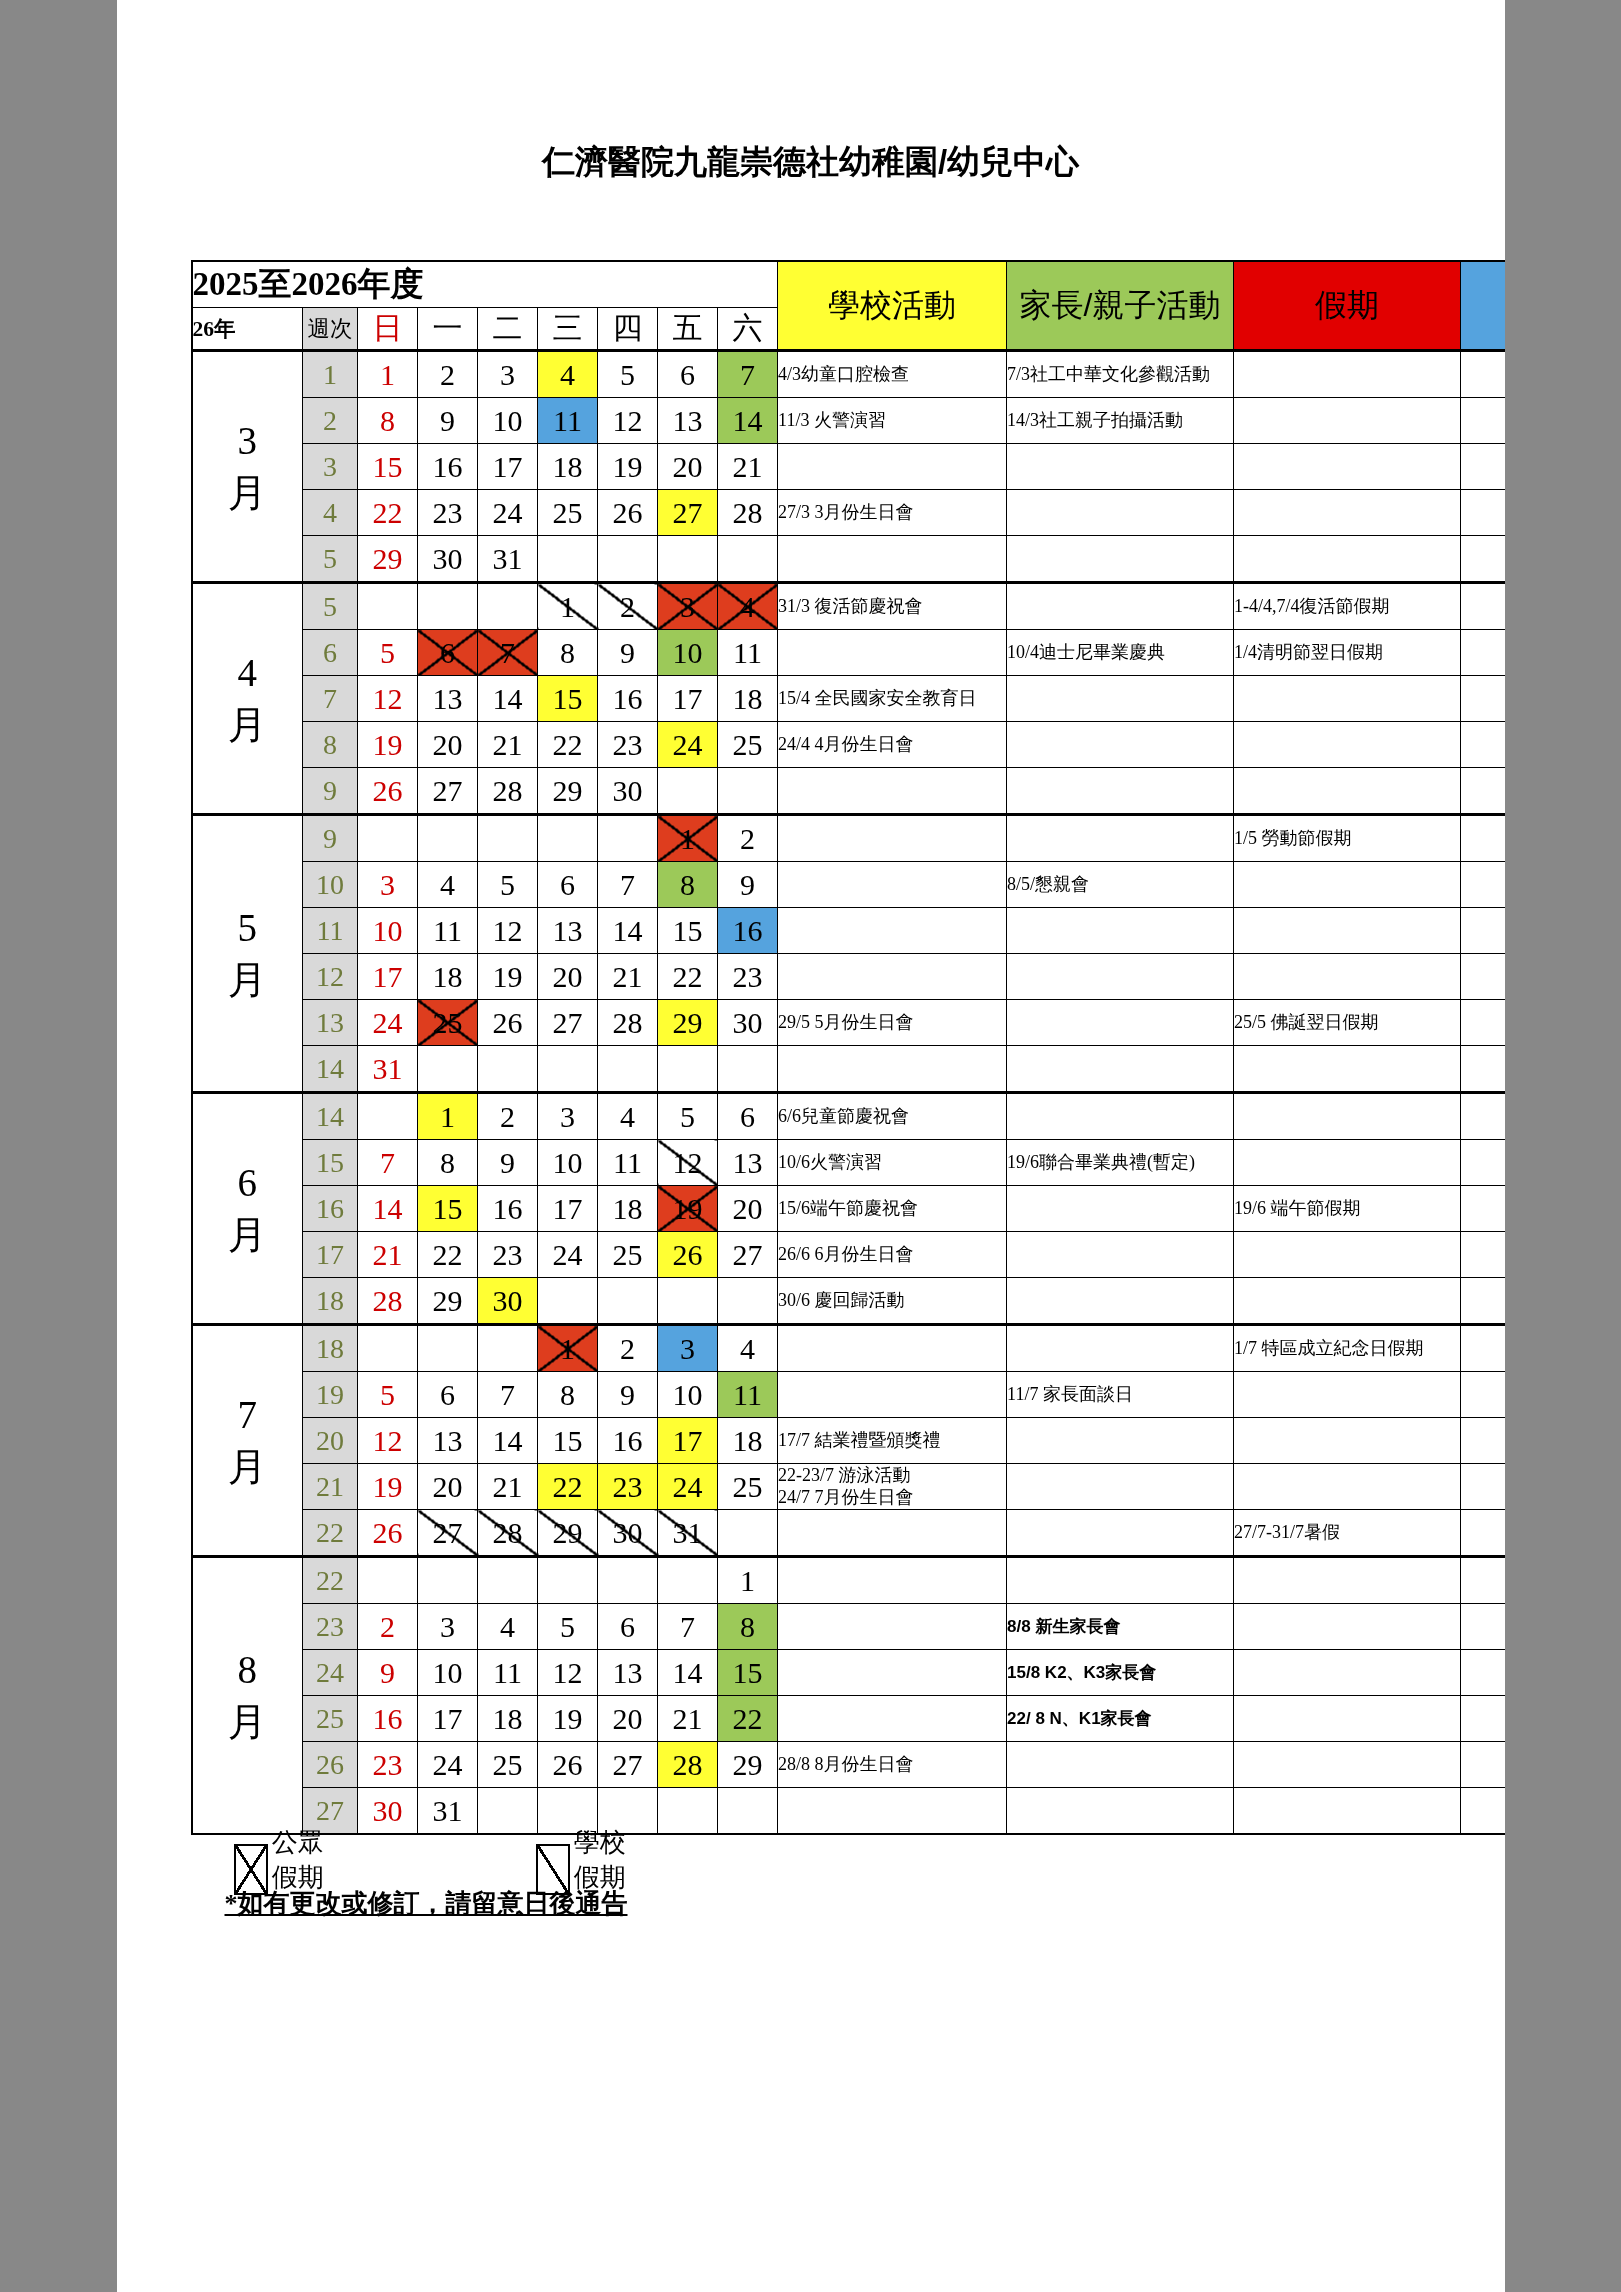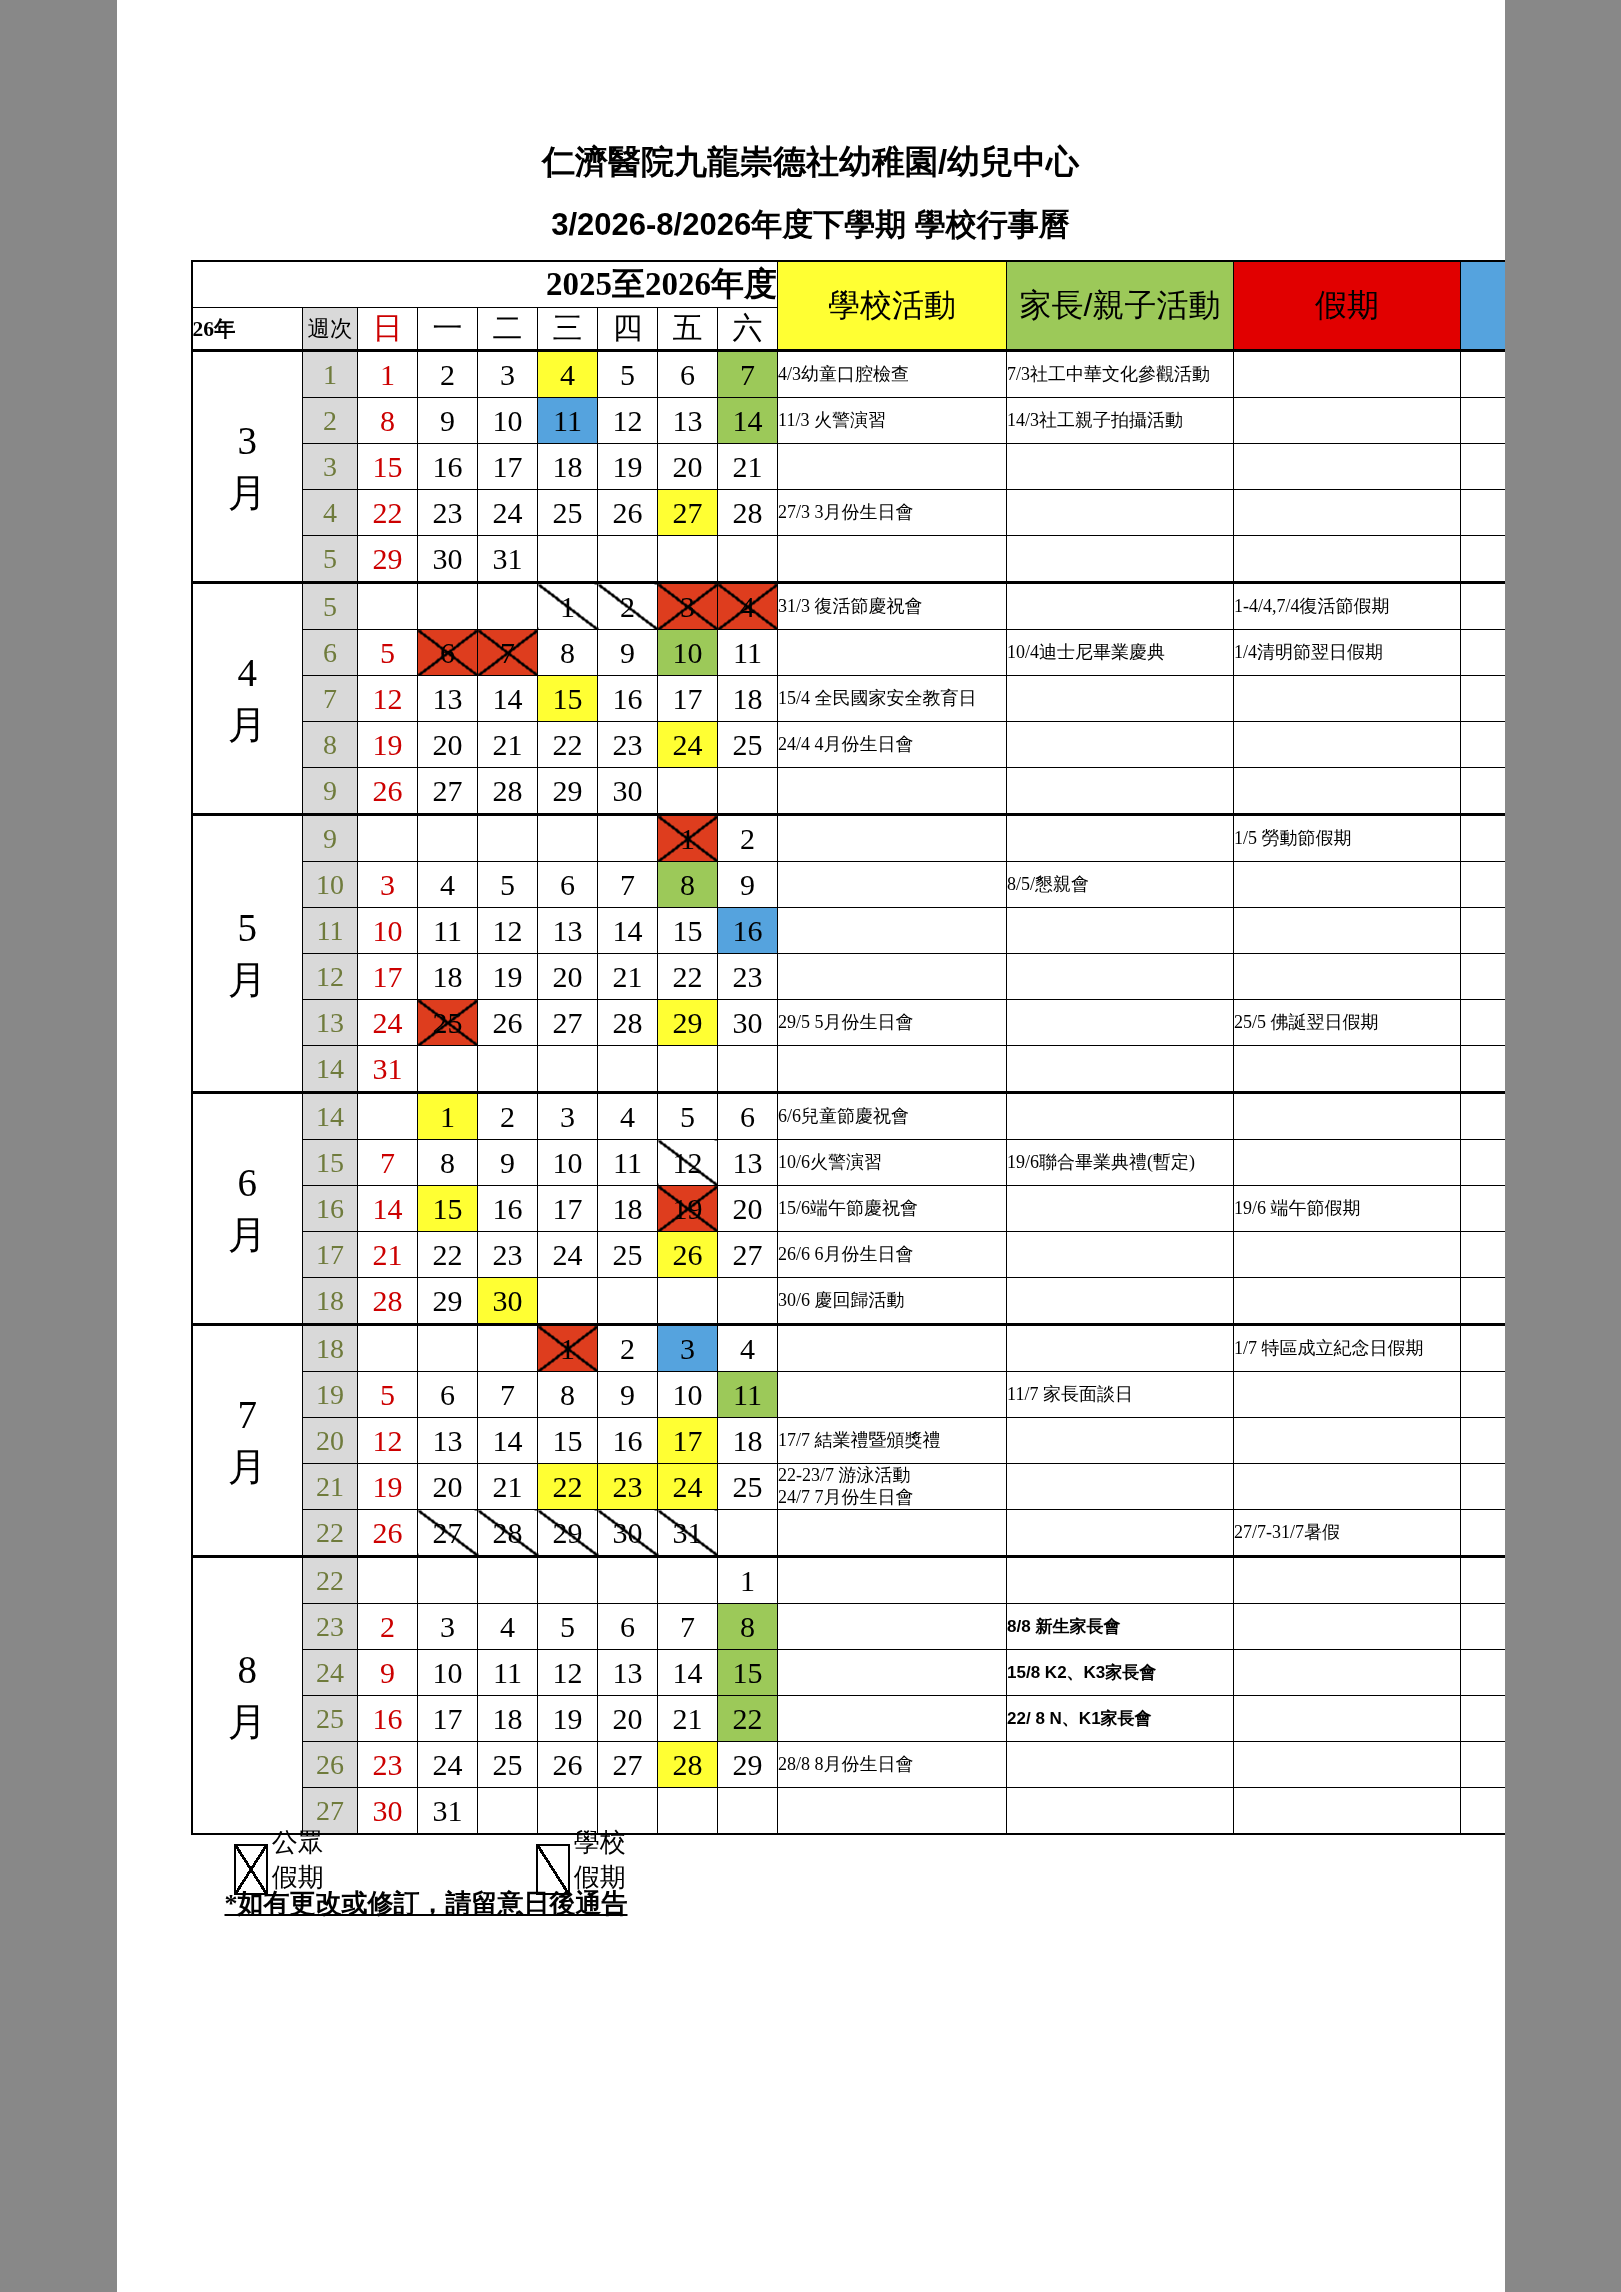--- a/index.html
+++ b/index.html
@@ -8,21 +8,21 @@
   .title{position:absolute;top:140px;left:0;width:100%;text-align:center;
          font-family:"Liberation Sans","DejaVu Sans",sans-serif;font-weight:bold;font-size:33px;}
   .subtitle{position:absolute;top:204px;left:0;width:100%;text-align:center;
          font-family:"Liberation Sans","DejaVu Sans",sans-serif;font-weight:bold;font-size:31px;}
 
   table.cal{position:absolute;left:74px;top:260px;border-collapse:collapse;table-layout:fixed;
             width:1498px;border:2.7px solid #000;}
   table.cal td{border:1.8px solid #000;padding:0;overflow:hidden;}
 
   
-  td.yearspan{height:45px;text-align:right;font-weight:bold;font-size:33px;}
+  td.yearspan{height:45px;text-align:left;font-weight:bold;font-size:33px;}
   td.hdr{text-align:center;font-family:"Liberation Sans","DejaVu Sans",sans-serif;
          font-size:32px;border-width:2.7px;}
   .hdr-school{background:var(--yellow,#FFFF33);}
   .hdr-parent{background:var(--green,#9CC959);}
   .hdr-holiday{background:var(--red,#E10000);}
   .hdr-other{background:var(--blue,#55A3DE);}
   td.yr{height:41px;font-weight:bold;font-size:21.5px;}
   td.wk-h{text-align:center;font-size:22.4px;background:var(--gray,#D9D9D9);}
   td.dh{text-align:center;font-size:30px;}
   td.dh.sun{color:var(--sunred,#CC0000);}
@@ -61,21 +61,20 @@
   .sh-box{background-image:
        linear-gradient(to top right,transparent calc(50% - 1.4px),#000 calc(50% - 1.4px),#000 calc(50% + 1.4px),transparent calc(50% + 1.4px));}
   .lg-label{padding-top:7.2px;}
   .footnote{position:absolute;top:1886px;left:108px;font-size:26px;font-weight:600;text-decoration:underline;}
 </style>
 </head>
 <body>
 
 <div class="page">
   <div class="title">仁濟醫院九龍崇德社幼稚園/幼兒中心</div>
-  <div class="subtitle">3/2026-8/2026年度下學期 學校行事曆</div>
 
   <table class="cal">
     <colgroup>
       <col style="width:111px">
         <col style="width:55px">
       <col style="width:60px">
         <col style="width:60px">
         <col style="width:60px">
         <col style="width:60px">
       <col style="width:60px">

